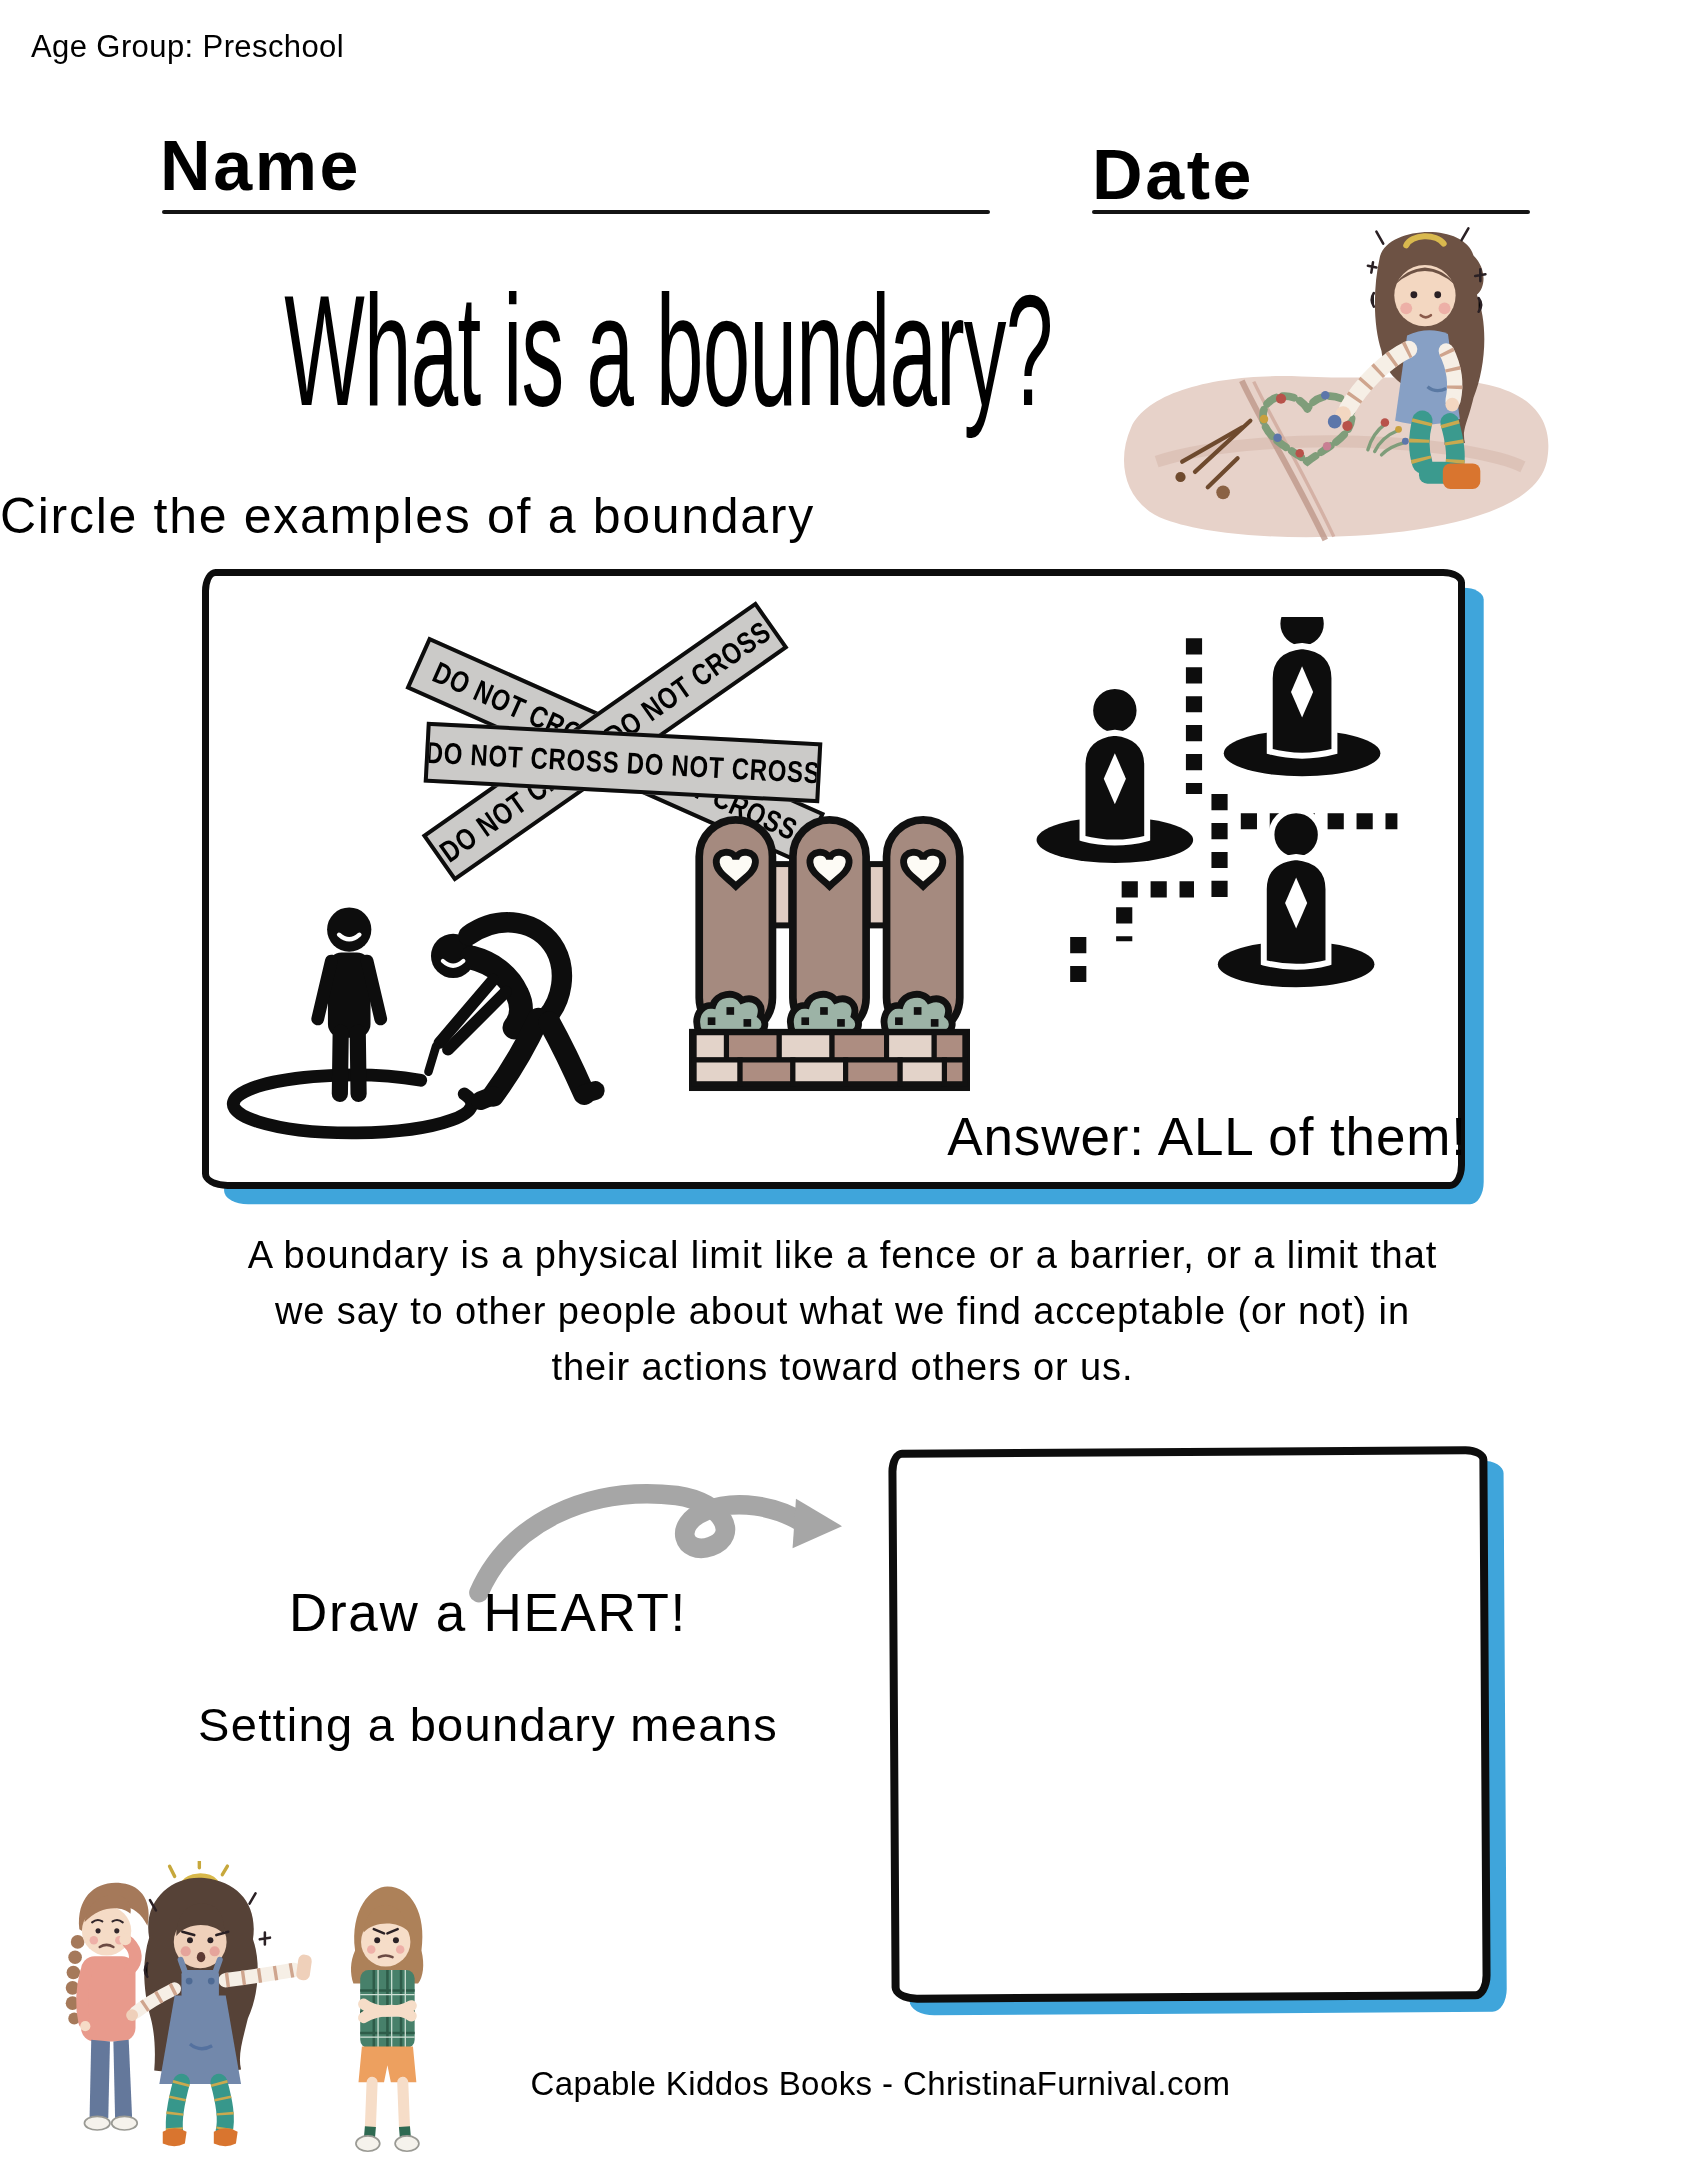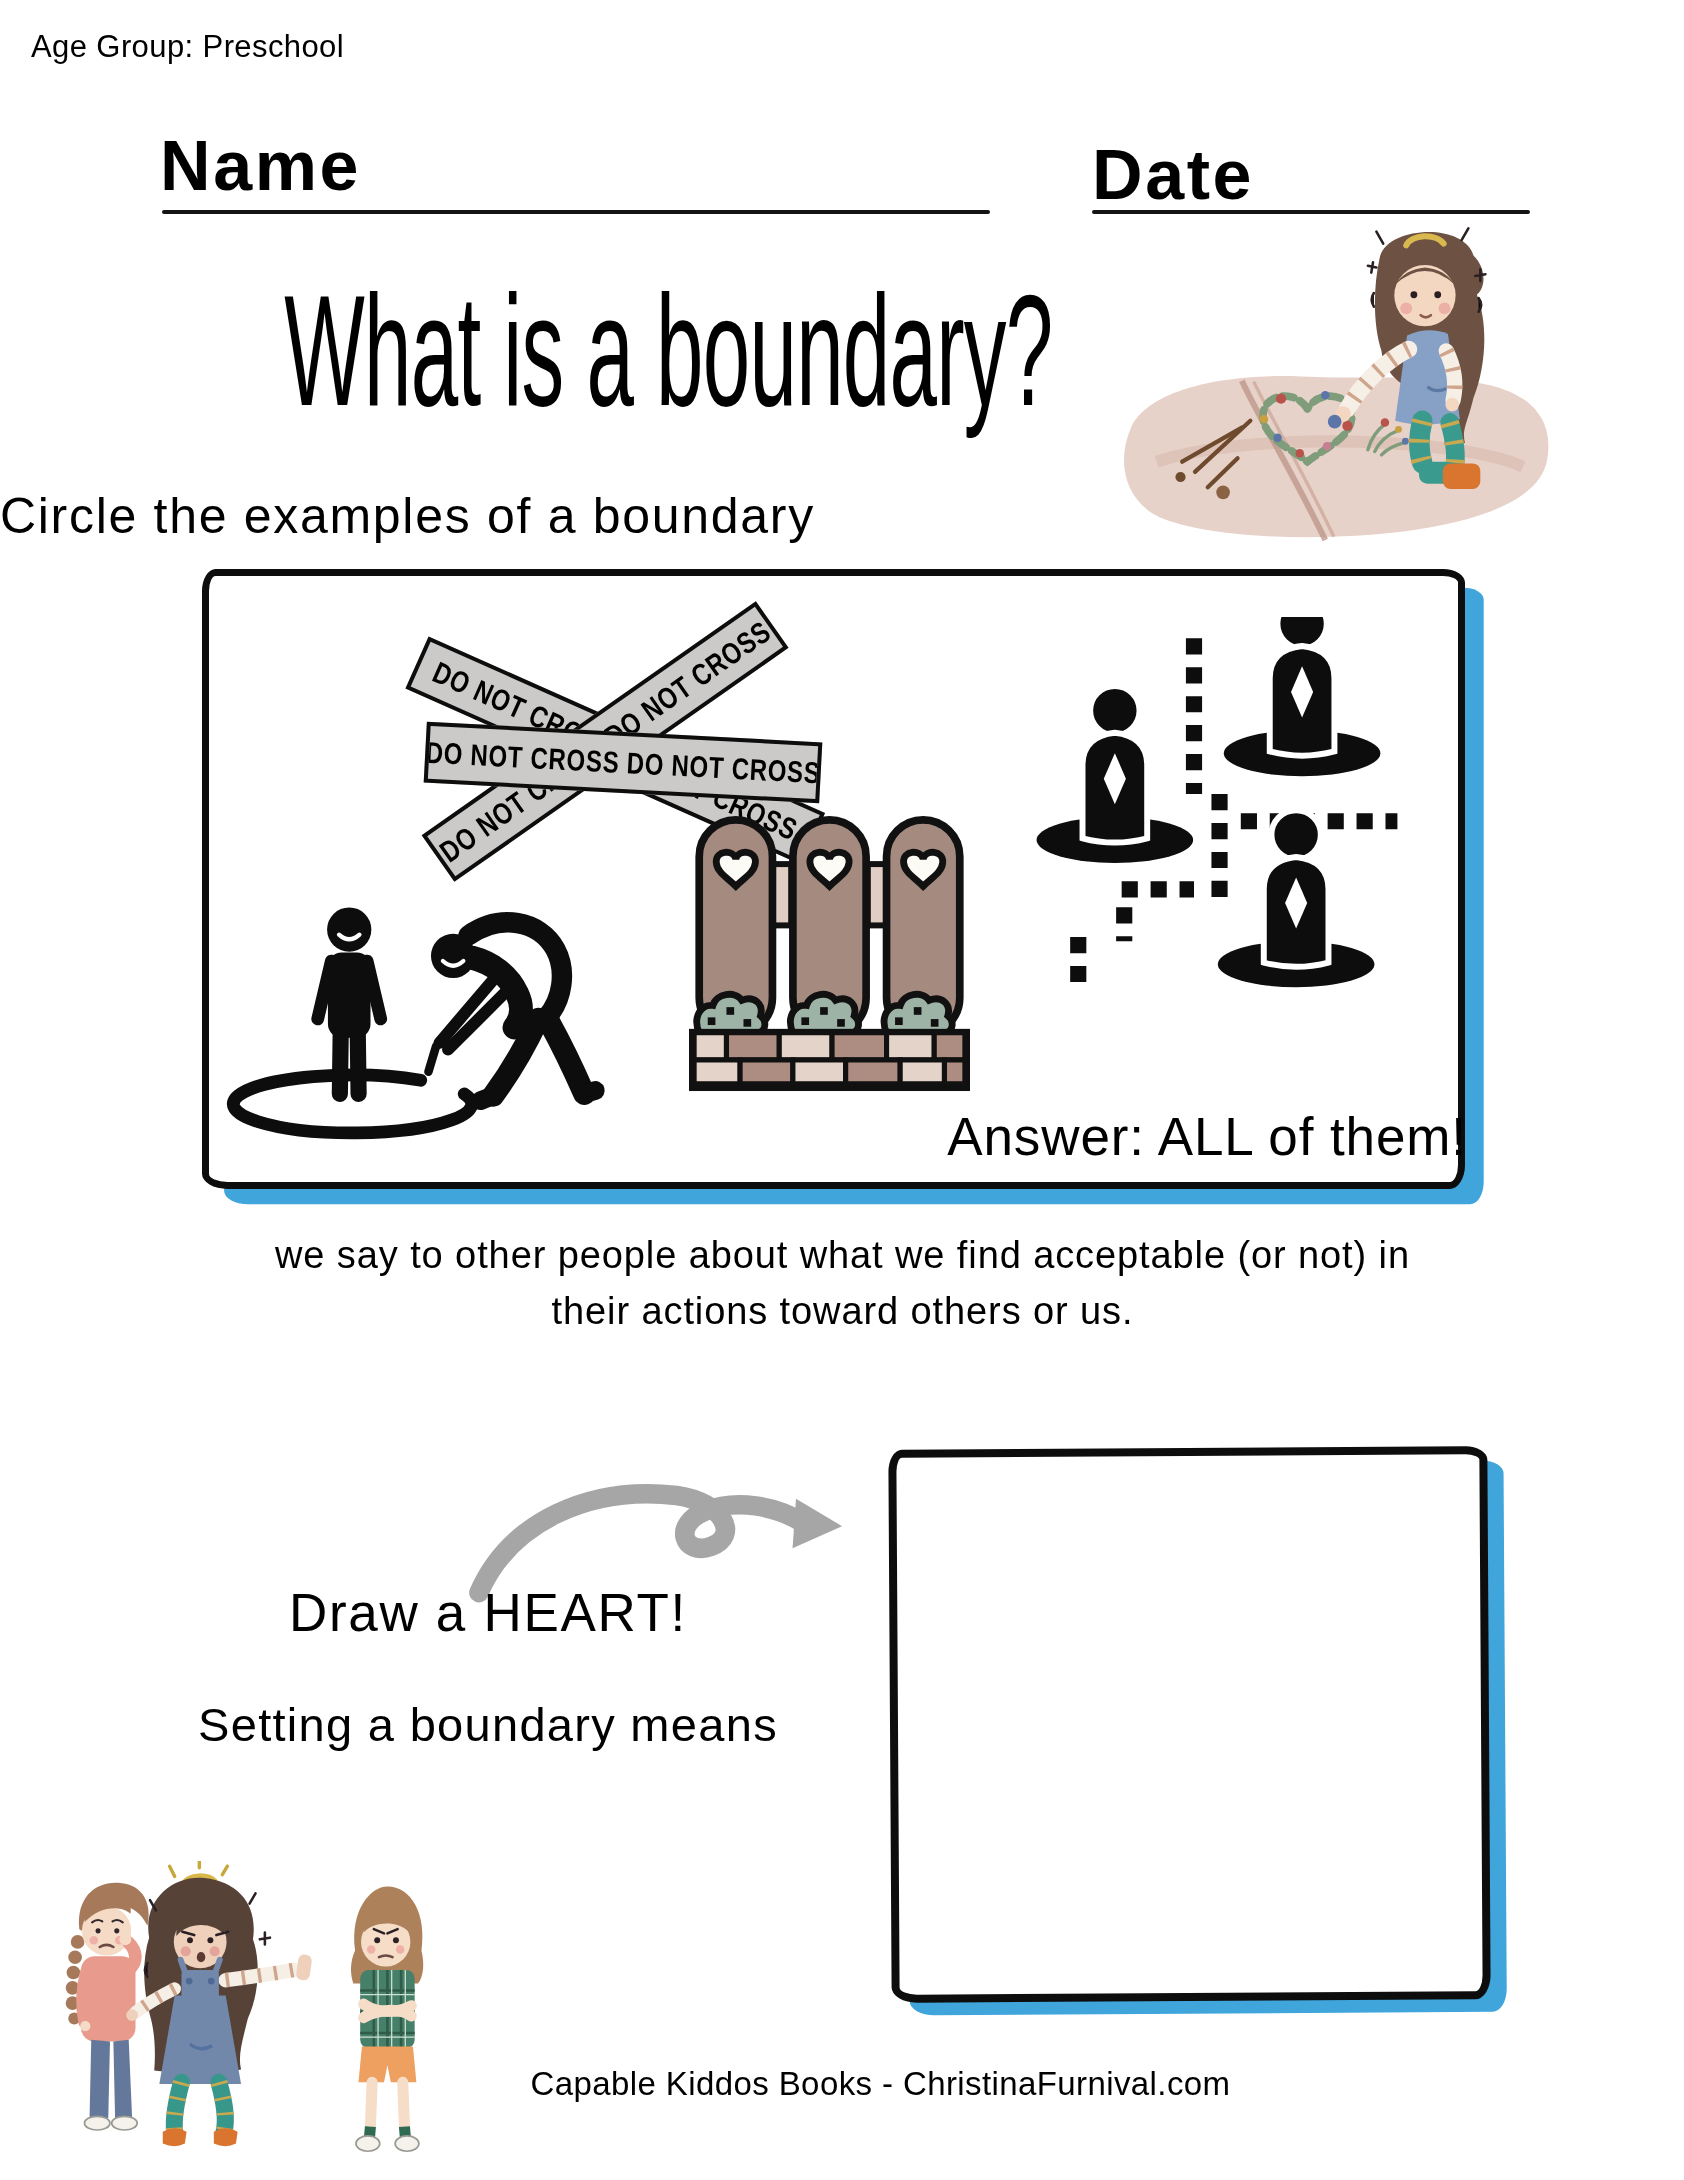--- a/index.html
+++ b/index.html
@@ -238,20 +238,21 @@
         <path d="M345,130 L277,198" stroke-width="14"></path>
         <path d="M263,194 L254,224" stroke-width="10"></path>
       </g>
       <path d="M271,94 Q283,105 295,94" stroke="#fff" stroke-width="5" fill="none" stroke-linecap="round"></path>
     </svg>
   </div>
 
   <div class="abs answer-text">Answer: ALL of them!</div>
 
   <div class="abs definition">
+    <div>A boundary is a physical limit like a fence or a barrier, or a limit that</div>
     <div>we say to other people about what we find acceptable (or not) in</div>
     <div>their actions toward others or us.</div>
   </div>
 
   <svg class="abs" style="left:467px;top:1463px;" width="375" height="145" viewBox="0 0 440 170">
     <path d="M14,152 C50,70 142,26 246,38 C302,46 320,86 286,98 C254,109 240,72 280,56 C316,42 362,50 394,70" fill="none" style="stroke:var(--arrow_gray)" stroke-width="23" stroke-linecap="round"></path>
     <polygon points="386,42 440,74 382,100" style="fill:var(--arrow_gray)"></polygon>
   </svg>
 
   <div class="abs draw-heading">Draw a HEART!</div>

